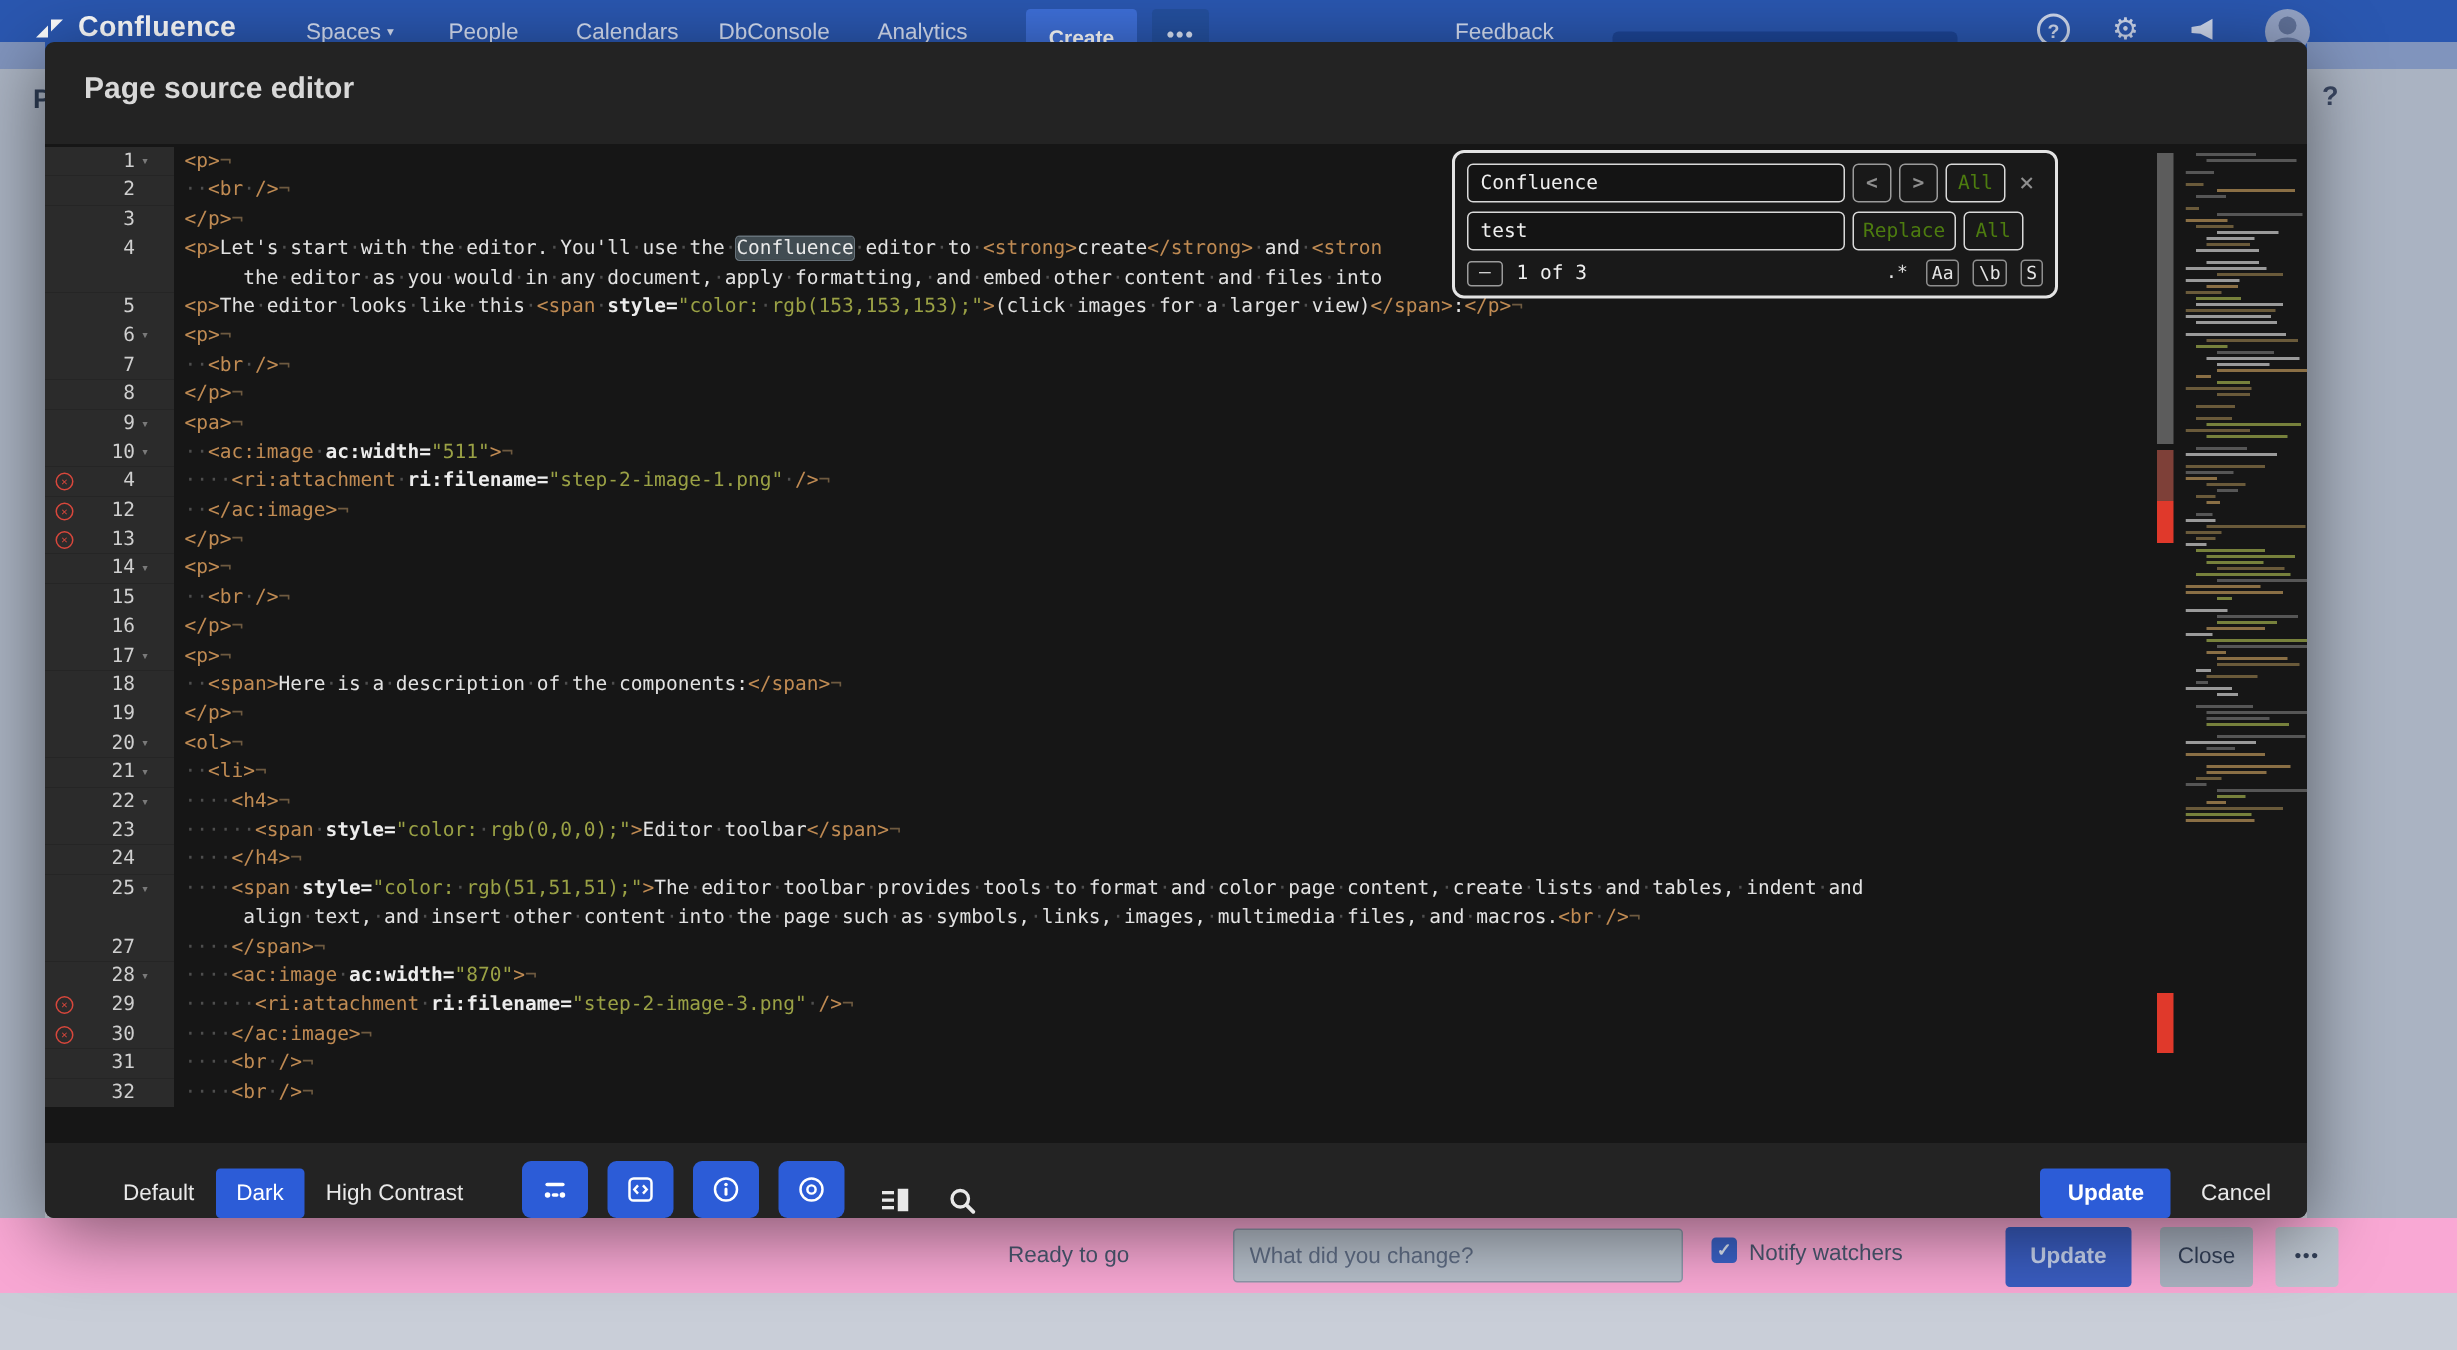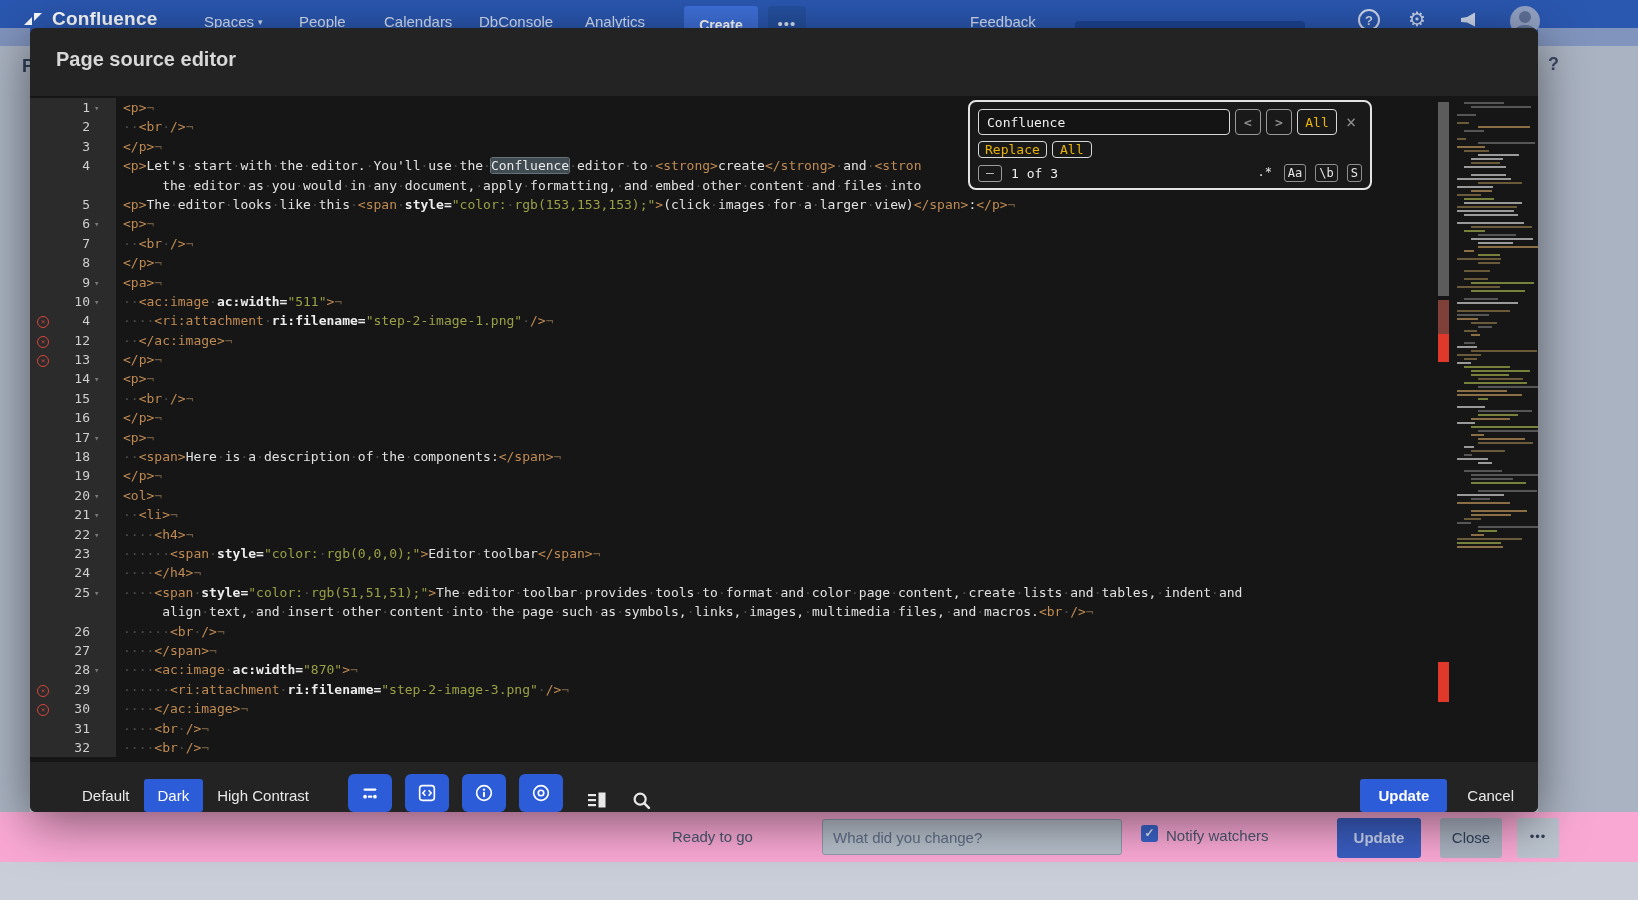--- a/index.html
+++ b/index.html
@@ -86,21 +86,21 @@
   .smark2 { position:absolute; left:0; top:562px; width:11px; height:40px; background:#e0392b; }
   .mmap { position:absolute; left:1427px; top:6px; width:81px; height:648px; overflow:hidden; }
 
   
   .spanel { position:absolute; left:938px; top:72px; width:404px; background:#191919; border:2px solid #e3e3e3;
             border-radius:8px; padding:7px 8px 6px 8px; z-index:10;
             font-family:"DejaVu Sans Mono", monospace; font-size:13px; }
   .sp-row { display:flex; gap:5px; margin-bottom:6px; align-items:stretch; }
   .sp-input { width:252px; height:26px; background:#141414; border:1.5px solid #d9d9d9; border-radius:4px;
               color:#efefef; padding:0 8px; font-family:"DejaVu Sans Mono", monospace; font-size:13px; }
-  .sp-btn { border:1.5px solid #d9d9d9; border-radius:4px; color:#eab308; display:flex; align-items:center;
+  .sp-btn { border:1.5px solid #d9d9d9; border-radius:4px; color:#4d7c0f; display:flex; align-items:center;
             justify-content:center; min-width:40px; padding:0 6px; }
   .sp-nav { border:1.5px solid #9b9b9b; min-width:26px; color:#8f8f8f; font-weight:bold; }
   .sp-close { color:#8f8f8f; font-size:17px; margin-left:4px; align-self:center; }
   .sp-row3 { display:flex; align-items:center; gap:9px; margin-top:3px; }
   .sp-minus { width:24px; height:17px; border:1.5px solid #9b9b9b; border-radius:3px; color:#cfcfcf;
               text-align:center; line-height:14px; font-size:13px; }
   .sp-counter { color:#efefef; }
   .sp-spacer { flex:1; }
   .sp-opt { color:#e6e6e6; font-size:12px; padding:0 3px; height:18px; line-height:17px; }
   .sp-opt.boxed { border:1.5px solid #8f8f8f; border-radius:3px; }
@@ -394,28 +394,20 @@
             <div class="gut">
               <span class="errspot"></span>
               <span class="lnum"></span>
               <span class="foldspot"></span>
             </div>
             <div class="ctext"><span class="tk-i">     </span><span class="tk-x">align<span class="dot">·</span>text,<span class="dot">·</span>and<span class="dot">·</span>insert<span class="dot">·</span>other<span class="dot">·</span>content<span class="dot">·</span>into<span class="dot">·</span>the<span class="dot">·</span>page<span class="dot">·</span>such<span class="dot">·</span>as<span class="dot">·</span>symbols,<span class="dot">·</span>links,<span class="dot">·</span>images,<span class="dot">·</span>multimedia<span class="dot">·</span>files,<span class="dot">·</span>and<span class="dot">·</span>macros.</span><span class="tk-g">&lt;br<span class="dot">·</span>/&gt;</span><span class="tk-e">¬</span></div>
           </div>
           <div class="crow">
             <div class="gut">
               <span class="errspot"></span>
-              <span class="lnum">26</span>
-              <span class="foldspot"></span>
-            </div>
-            <div class="ctext"><span class="tk-w"><span class="dot">·</span><span class="dot">·</span><span class="dot">·</span><span class="dot">·</span><span class="dot">·</span><span class="dot">·</span></span><span class="tk-g">&lt;br<span class="dot">·</span>/&gt;</span><span class="tk-e">¬</span></div>
-          </div>
-          <div class="crow">
-            <div class="gut">
-              <span class="errspot"></span>
               <span class="lnum">27</span>
               <span class="foldspot"></span>
             </div>
             <div class="ctext"><span class="tk-w"><span class="dot">·</span><span class="dot">·</span><span class="dot">·</span><span class="dot">·</span></span><span class="tk-g">&lt;/span&gt;</span><span class="tk-e">¬</span></div>
           </div>
           <div class="crow">
             <div class="gut">
               <span class="errspot"></span>
               <span class="lnum">28</span>
               <span class="foldspot"><span class="foldarrow">▾</span></span>
@@ -580,20 +572,21 @@
 
     <div class="spanel">
       <div class="sp-row">
         <input class="sp-input" value="Confluence" style="">
         <div class="sp-btn sp-nav">&lt;</div>
         <div class="sp-btn sp-nav">&gt;</div>
         <div class="sp-btn">All</div>
         <div class="sp-close">×</div>
       </div>
       <div class="sp-row">
+        <input class="sp-input" value="test" style="">
         <div class="sp-btn">Replace</div>
         <div class="sp-btn">All</div>
       </div>
       <div class="sp-row3">
         <div class="sp-minus">–</div>
         <span class="sp-counter">1 of 3</span>
         <span class="sp-spacer"></span>
         <span class="sp-opt">.*</span>
         <span class="sp-opt boxed">Aa</span>
         <span class="sp-opt boxed">\b</span>

